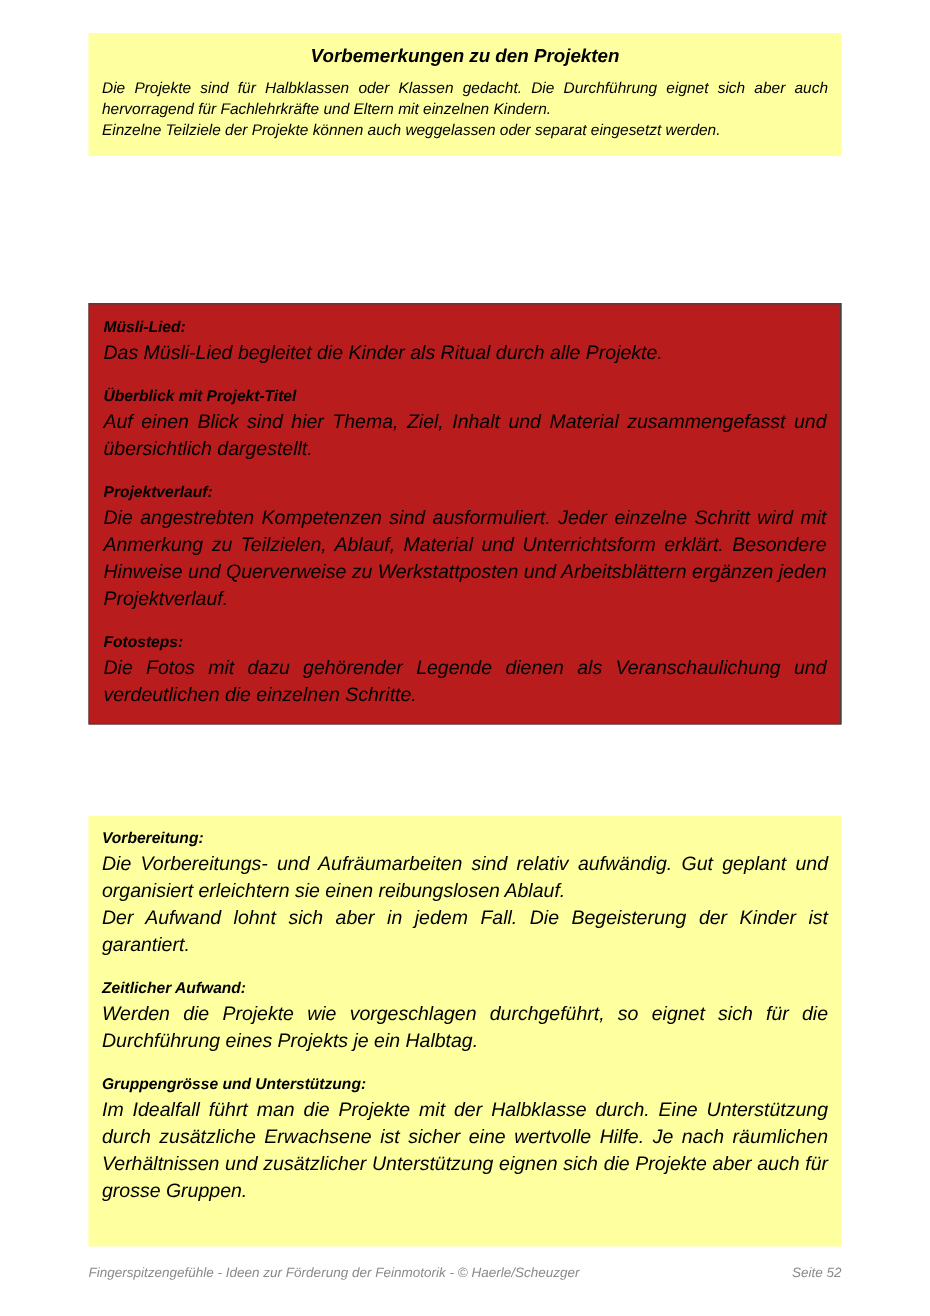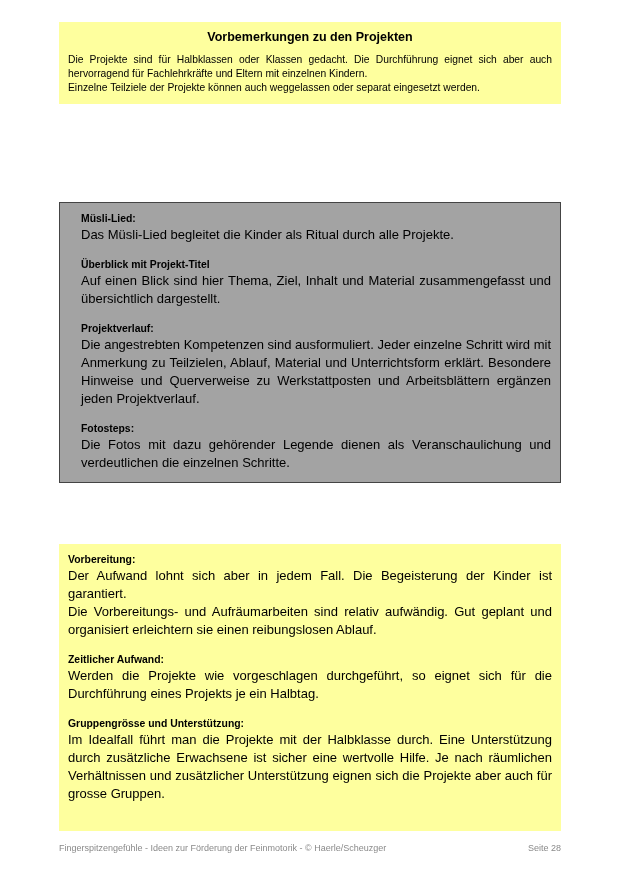--- a/index.html
+++ b/index.html
@@ -13,20 +13,21 @@
     font-family: "Liberation Sans", sans-serif;
     color: #000000;
     position: relative;
     overflow: hidden;
   }
   .page {
     position: relative;
     width: 620px;
     height: 877px;
     box-sizing: border-box;
+    font-style: italic;
   }
 
   
   .intro-box {
     position: absolute;
     left: 59px;
     top: 22px;
     width: 502px;
     box-sizing: border-box;
     background: #feff9e;
@@ -49,23 +50,23 @@
     margin-top: 0px;
   }
 
   
   .outline-box {
     position: absolute;
     left: 59px;
     top: 202px;
     width: 502px;
     box-sizing: border-box;
-    background: #a3a3a3;
+    background: #b91c1c;
     border: 1px solid #444444;
-    padding: 9px 9px 10px 21px;
+    padding: 9px 9px 10px 9px;
   }
   .sec-head {
     font-weight: bold;
     font-size: 10.4px;
     line-height: 1.35;
   }
   .sec-body {
     font-size: 13px;
     line-height: 1.38;
     text-align: justify;
@@ -138,38 +139,38 @@
       <div class="sec-head">Fotosteps:</div>
       <div class="sec-body">Die Fotos mit dazu gehörender Legende dienen als Veranschaulichung und verdeutlichen die einzelnen Schritte.</div>
     </div>
 
   </div>
 
   <div class="prep-box">
 
     <div>
       <div class="sec-head">Vorbereitung:</div>
+      <div class="sec-body">Die Vorbereitungs- und Aufräumarbeiten sind relativ aufwändig. Gut geplant und organisiert erleichtern sie einen reibungslosen Ablauf.</div>
       <div class="sec-body">Der Aufwand lohnt sich aber in jedem Fall. Die Begeisterung der Kinder ist garantiert.</div>
-      <div class="sec-body">Die Vorbereitungs- und Aufräumarbeiten sind relativ aufwändig. Gut geplant und organisiert erleichtern sie einen reibungslosen Ablauf.</div>
     </div>
 
     <div class="sec-gap"></div>
 
     <div>
       <div class="sec-head">Zeitlicher Aufwand:</div>
       <div class="sec-body">Werden die Projekte wie vorgeschlagen durchgeführt, so eignet sich für die Durchführung eines Projekts je ein Halbtag.</div>
     </div>
 
     <div class="sec-gap"></div>
 
     <div>
       <div class="sec-head">Gruppengrösse und Unterstützung:</div>
       <div class="sec-body">Im Idealfall führt man die Projekte mit der Halbklasse durch. Eine Unterstützung durch zusätzliche Erwachsene ist sicher eine wertvolle Hilfe. Je nach räumlichen Verhältnissen und zusätzlicher Unterstützung eignen sich die Projekte aber auch für grosse Gruppen.</div>
     </div>
 
   </div>
 
   <div class="footer">
     <span class="footer-left">Fingerspitzengefühle - Ideen zur Förderung der Feinmotorik - © Haerle/Scheuzger</span>
-    <span class="footer-right">Seite 28</span>
+    <span class="footer-right">Seite 52</span>
   </div>
 
 </div>
 
 </body></html>

